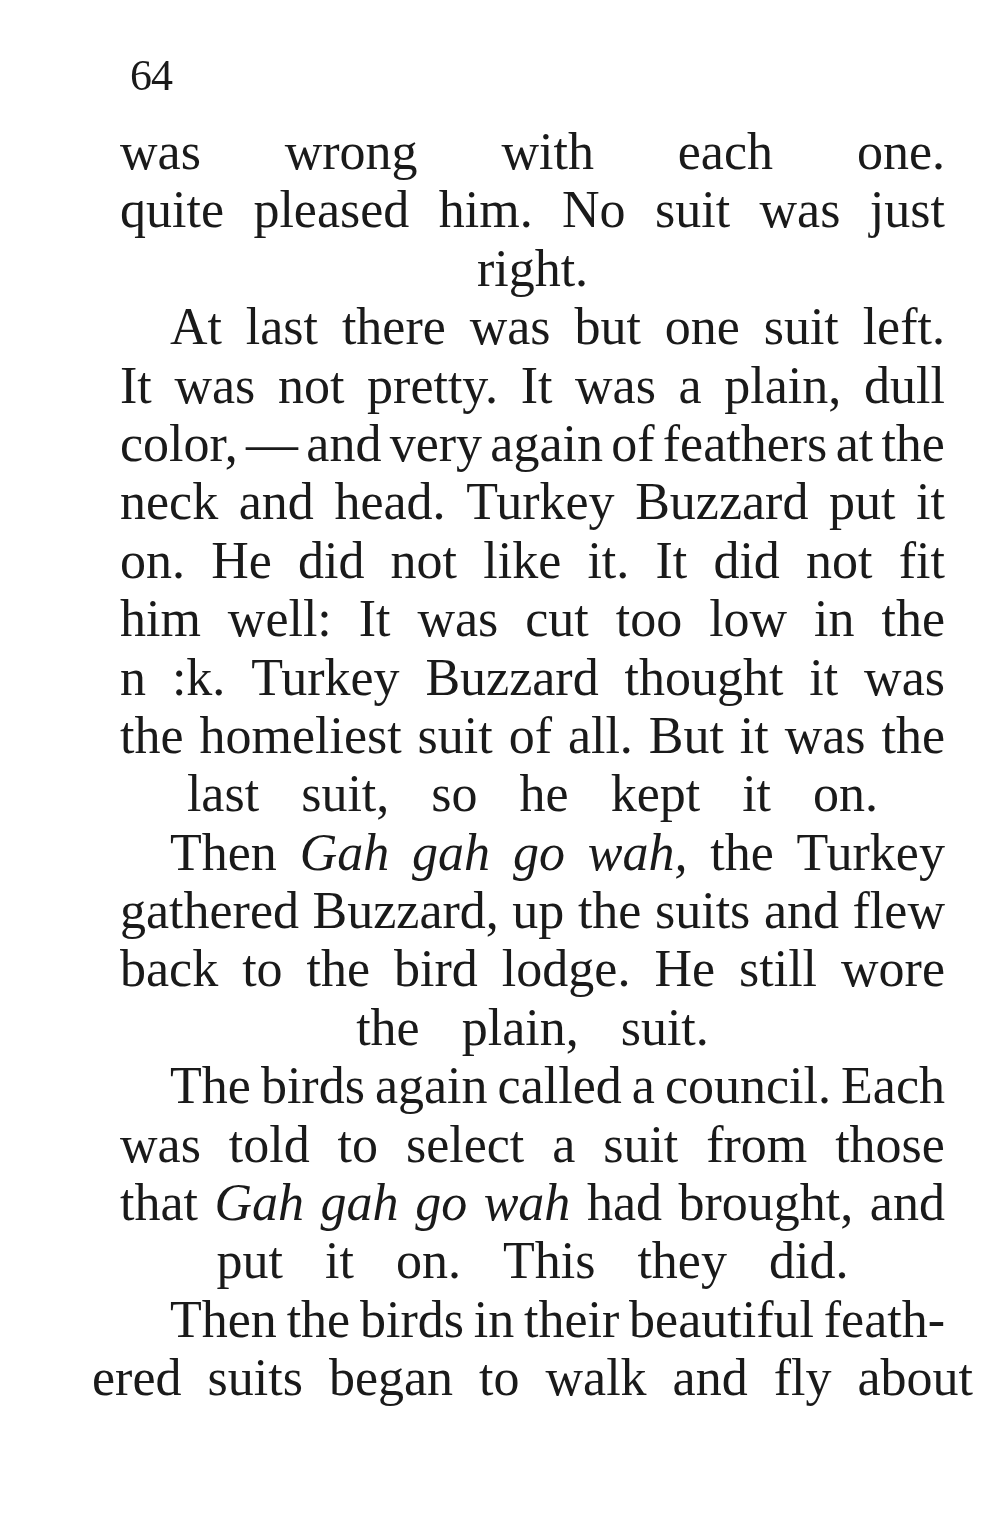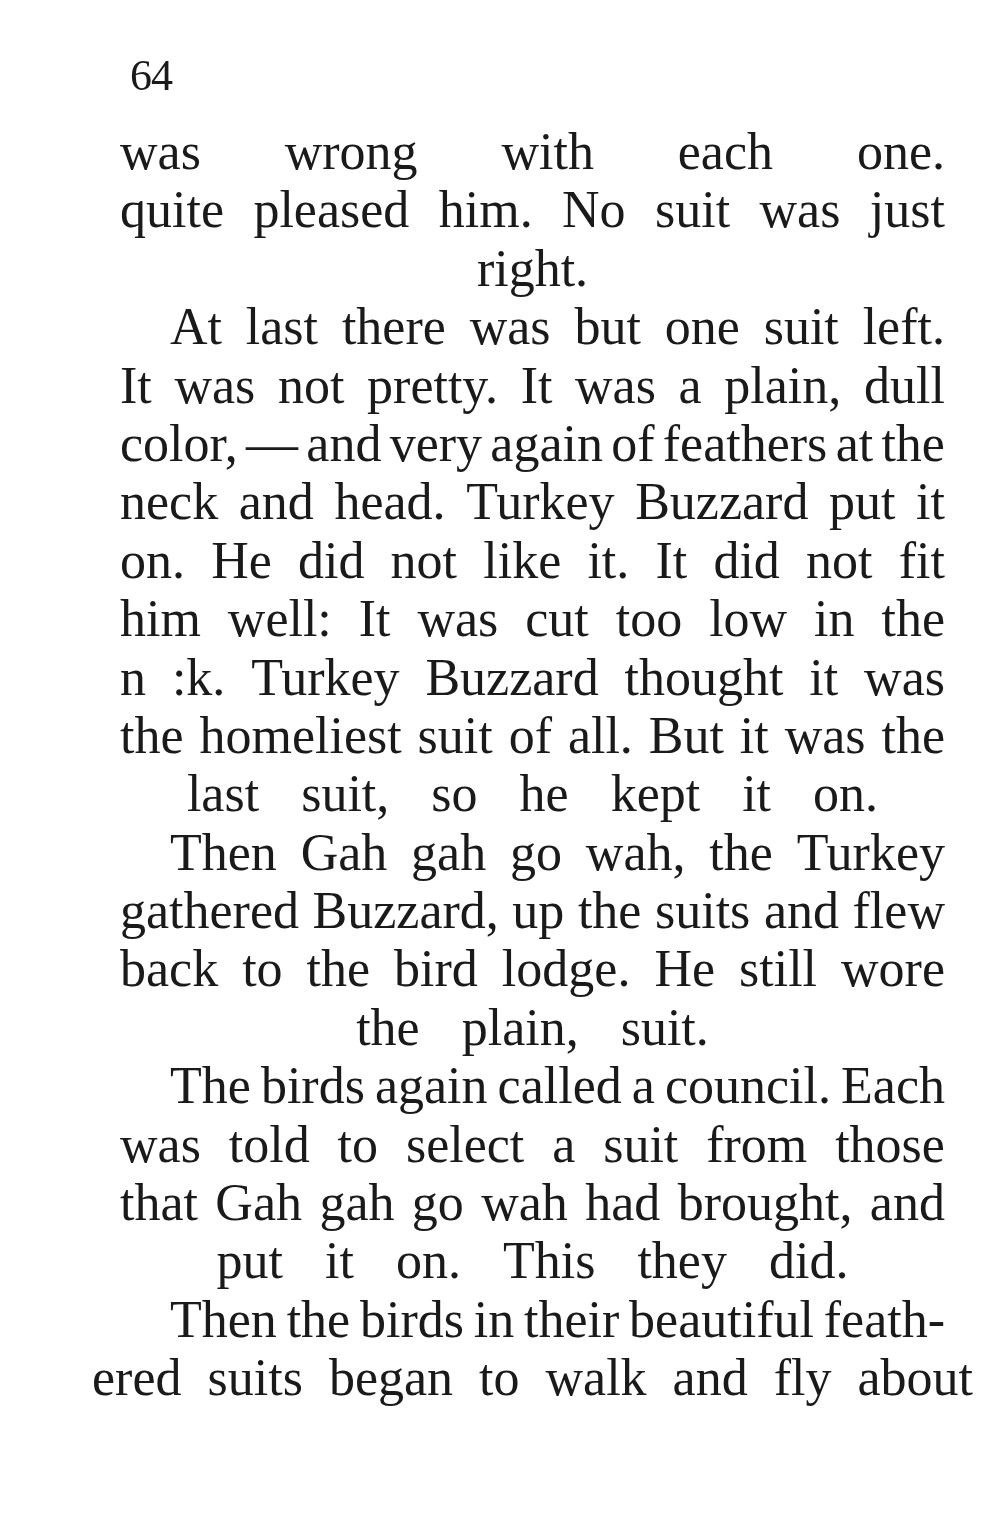--- a/index.html
+++ b/index.html
@@ -46,21 +46,21 @@
     display: flex;
     height: 58.4px;
     align-items: baseline;
     white-space: nowrap;
   }
   .line.justify { justify-content: space-between; }
   .line:not(.justify) { gap: 26px; justify-content: center; }
   .line.loose { gap: 42px; }
   .line.indent { padding-left: 50px; }
   .word { display: inline-block; }
-  .word.italic { }
+  .word.italic { font-style: italic; }
 </style>
 </head>
 <body>
 
 <div class="page">
   <header class="running-head">
     <span class="page-num">64</span>
   </header>
   <main class="text-block">
       <div class="line justify">

